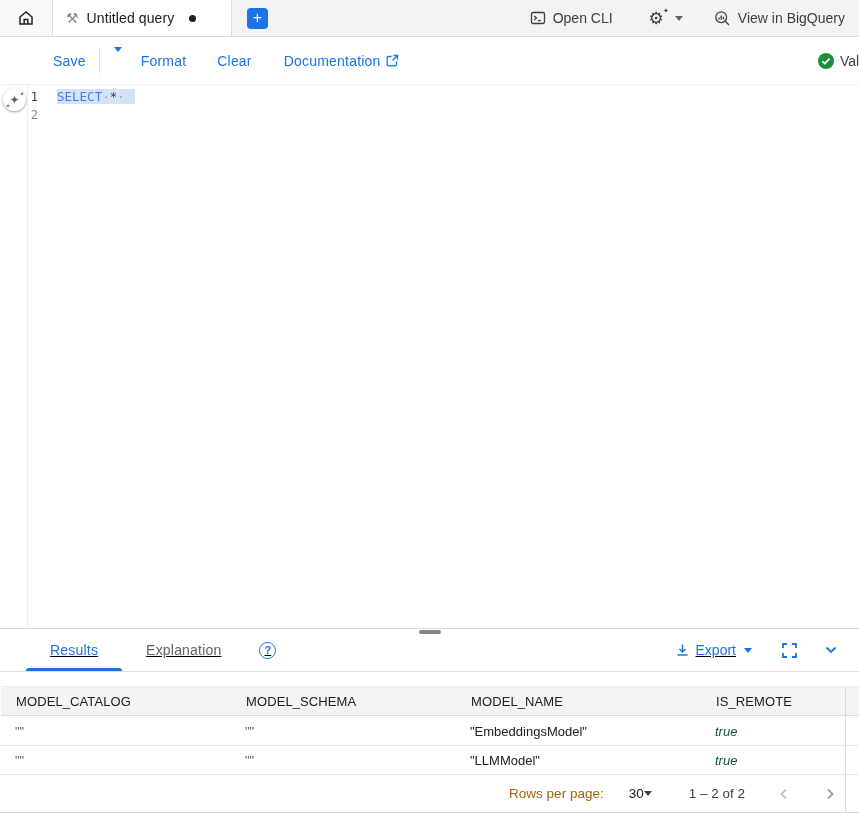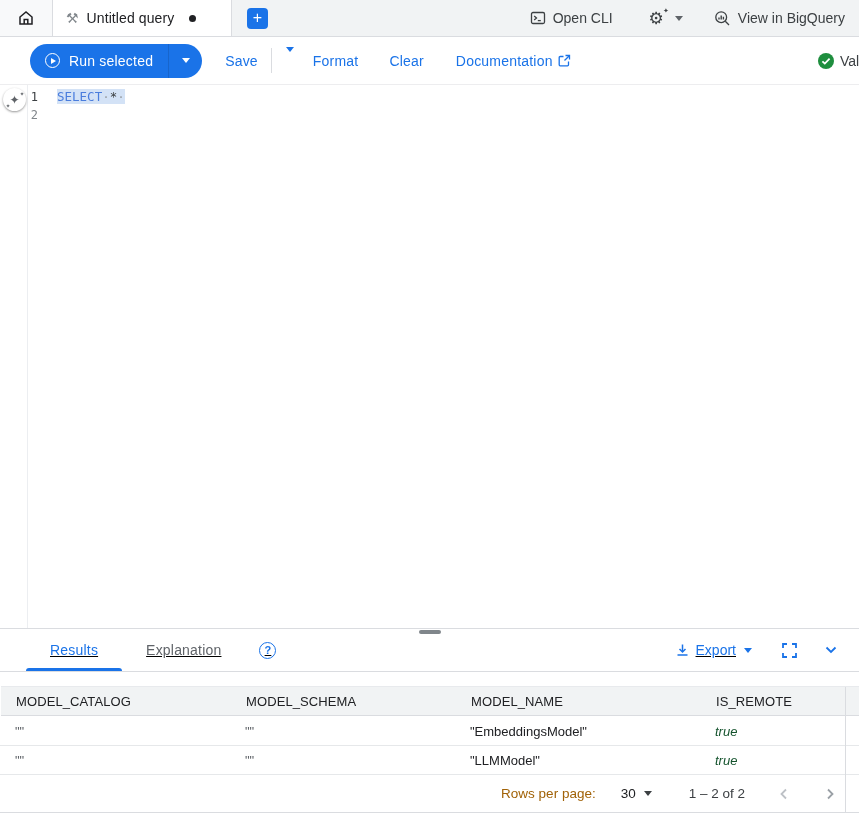--- a/index.html
+++ b/index.html
@@ -64,21 +64,21 @@
   .spark-main { font-size:12px; color:#5f6368; line-height:1; position:relative; }
   .spark-sm1 { position:absolute; top:-3px; right:-5px; font-size:6px; color:#5f6368; }
   .spark-sm2 { position:absolute; bottom:-3px; left:-4px; font-size:6px; color:#5f6368; }
   .code-area { position:absolute; left:0; top:3px; right:0; cursor:text; }
   .code-line { display:flex; height:18px; line-height:18px;
                font-family:"DejaVu Sans Mono", monospace; font-size:12.5px; }
   .ln { width:38px; text-align:right; color:#80868b; font-size:12px; }
   .ln-active { color:#3c4043; }
   .code { margin-left:19px; white-space:pre; }
   .sel { background:#d3e2f6; }
-  .sel-trail { padding-right:0; }
+  .sel-trail { padding-right:10px; }
   .tok-kw { color:#4a7ddd; }
   .tok-id { color:#3c4043; }
   .tok-op { color:#3c4043; }
   .tok-ws { color:#9aa0a6; }
 
   
   .results-bar { position:absolute; top:628px; left:0; width:859px; height:44px; background:#fff;
                  border-top:1px solid #dadce0; border-bottom:1px solid #dadce0;
                  display:flex; align-items:center;text-decoration:underline; }
   .drag-handle { position:absolute; top:630px; left:419px; width:22px; height:4px; border-radius:2px;
@@ -111,21 +111,21 @@
   .cell { font-size:13px; padding-left:15px; }
   .c-muted { color:#5f6368; }
   .c-text { color:#202124; }
   .c-ital { font-style:italic; color:#14532d; }
   .table-vline { position:absolute; left:845px; top:687px; width:1px; height:125px; background:#dadce0; }
 
   
   .tfoot { position:absolute; top:775px; left:0; width:859px; height:37px; display:flex;
            align-items:center; justify-content:flex-end; padding-right:22px; }
   .rpp-label { font-size:13.5px; color:#a16207; }
-  .rpp-select { margin-left:25px; display:flex; align-items:center; gap:8px; cursor:pointer; }
+  .rpp-select { margin-left:25px; display:flex; align-items:center; cursor:pointer; }
   .rpp-value { font-size:13.5px; color:#202124; }
   .rpp-select .caret-down { border-top-color:#3c4043; border-left-width:4.5px; border-right-width:4.5px; }
   .range-label { margin-left:37px; font-size:13.5px; color:#3c4043; }
   .page-btn { margin-left:32px; display:flex; align-items:center; cursor:default; }
   .footer-border { position:absolute; top:812px; left:0; width:859px; height:1px; background:#dadce0; }
 </style>
 </head>
 <body>
 
 <div id="app">
@@ -164,32 +164,20 @@
           <circle cx="7.2" cy="7.2" r="5.4"></circle>
           <path d="M11.3 11.3 L15 15"></path>
           <path d="M5 7.6 V9.4 M7.2 5.6 V9.4 M9.4 6.8 V9.4" stroke-width="1.4"></path>
         </svg>
         <span>View in BigQuery</span>
       </div>
     </div>
   </div>
 
   <div class="toolbar">
-    <div class="run-split">
-      <div class="run-main">
-        <span class="play-ic">
-            <i></i>
-          </span>
-        <span class="run-label">Run selected</span>
-      </div>
-      <div class="run-divider"></div>
-      <div class="run-caret">
-        <span class="caret-down"></span>
-      </div>
-    </div>
     <div class="txt-btn save-btn">Save</div>
     <div class="v-divider"></div>
     <div class="save-caret">
       <span class="caret-down"></span>
     </div>
     <div class="txt-btn format-btn">Format</div>
     <div class="txt-btn clear-btn">Clear</div>
     <div class="txt-btn doc-btn">
       <span>Documentation</span>
       <svg width="13" height="13" viewBox="0 0 13 13" fill="none" stroke="#1a73e8" stroke-width="1.3">

